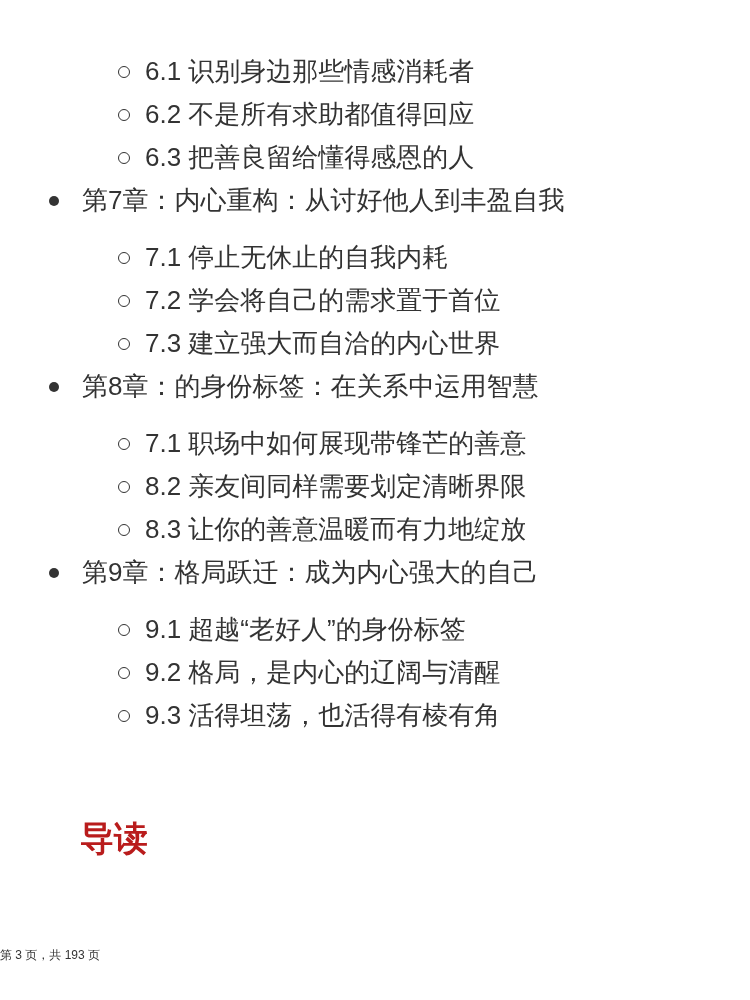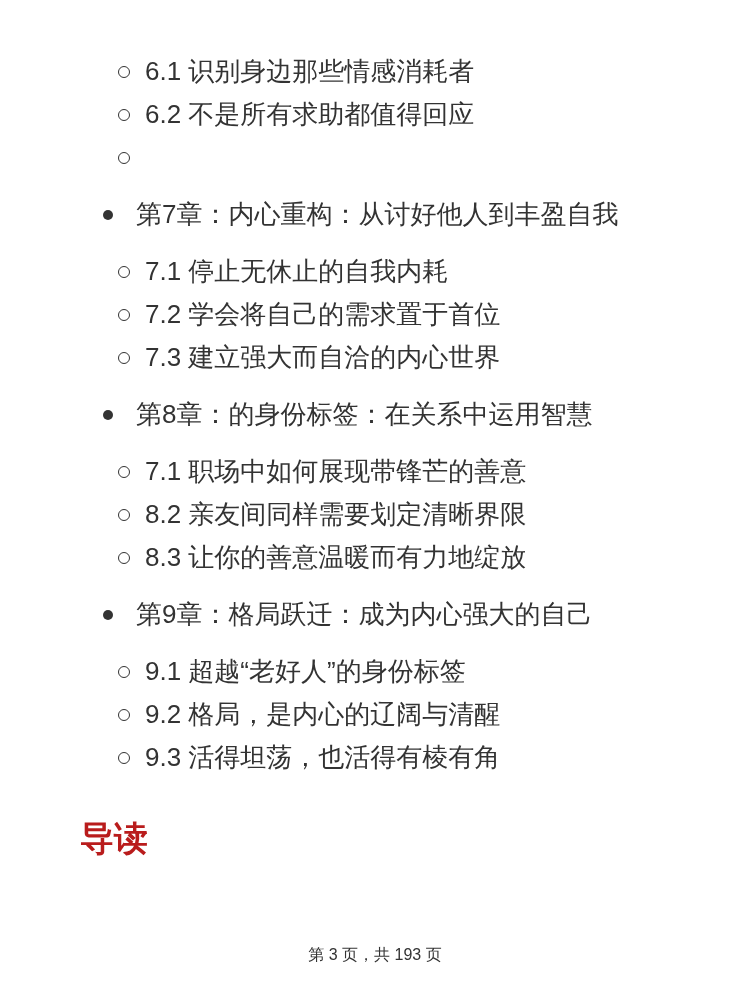--- a/index.html
+++ b/index.html
@@ -25,22 +25,22 @@
   .toc-item {
     display: flex;
     align-items: center;
     height: 43px;
     font-size: 26px;
     line-height: 43px;
     color: #333333;
     white-space: nowrap;
   }
   .toc-item.chapter {
-    padding-left: 103px;
-    margin-top: 14px;
+    padding-left: 49px;
+    margin-top: 0;
     margin-bottom: 14px;
   }
   .toc-item.sub {
     padding-left: 118px;
   }
   .bullet {
     flex: 0 0 auto;
     border-radius: 50%;
     box-sizing: border-box;
   }
@@ -65,22 +65,21 @@
     font-size: 34px;
     line-height: 44px;
     font-weight: bold;
     color: #b91c1c;
   }
   .page-footer {
     position: absolute;
     top: 945px;
     left: 0;
     width: 100%;
-    text-align: center;
-    font-size: 16px;
+    font-size: 12px;
     line-height: 20px;
     color: #333333;
   }
 </style>
 </head>
 <body>
 
 <div class="page">
 
   <div class="toc">
@@ -88,20 +87,21 @@
     <div class="toc-item sub">
       <span class="bullet hollow"></span>
       <span>6.1 识别身边那些情感消耗者</span>
     </div>
     <div class="toc-item sub">
       <span class="bullet hollow"></span>
       <span>6.2 不是所有求助都值得回应</span>
     </div>
     <div class="toc-item sub">
       <span class="bullet hollow"></span>
+      <span>6.3 把善良留给懂得感恩的人</span>
     </div>
 
     <div class="toc-item chapter">
       <span class="bullet disc"></span>
       <span>第7章：内心重构：从讨好他人到丰盈自我</span>
     </div>
     <div class="toc-item sub">
       <span class="bullet hollow"></span>
       <span>7.1 停止无休止的自我内耗</span>
     </div>

